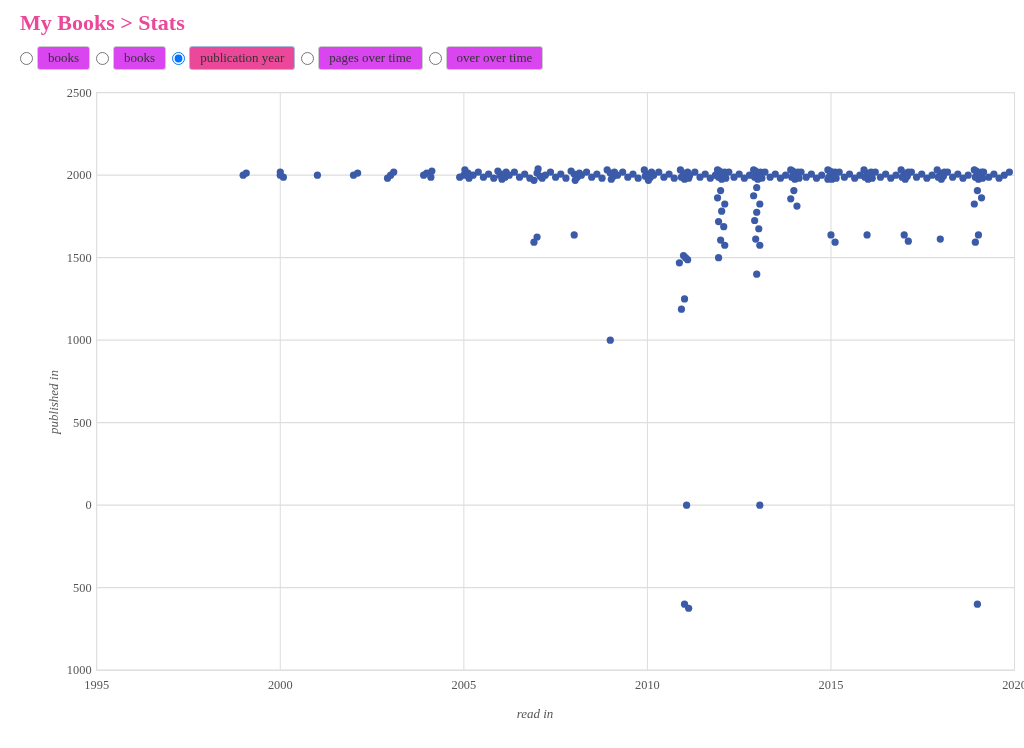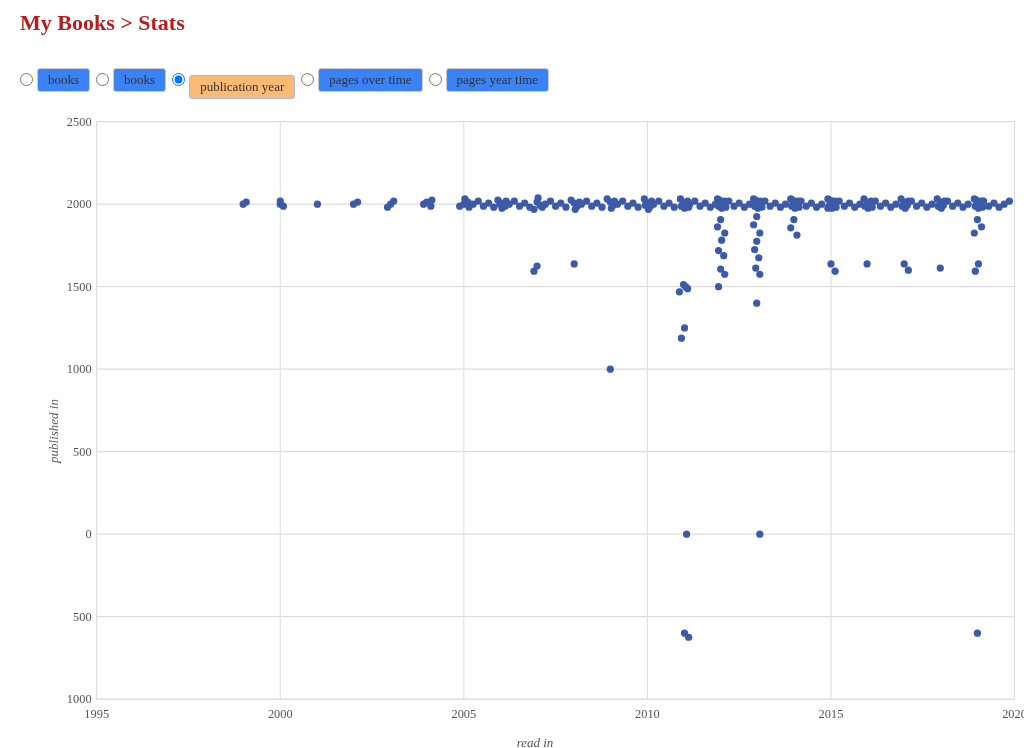--- a/index.html
+++ b/index.html
@@ -4,54 +4,53 @@
   <style>
     * { box-sizing: border-box; margin: 0; padding: 0; }
     body {
       font-family: Georgia, 'Times New Roman', serif;
       background: #fff;
       color: #333;
       padding: 10px 20px;
     }
     h1 {
       font-size: 22px;
-      color: #b91c1c;
+      color: #ec4899;
       font-weight: bold;
-      margin-bottom: 24px;
+      margin-bottom: 10px;
     }
     .tabs {
       display: flex;
       align-items: center;
       gap: 6px;
       margin-bottom: 12px;
       flex-wrap: wrap;
     }
     .tab-item {
       display: flex;
       align-items: center;
       gap: 4px;
       cursor: pointer;
     }
     .tab-item input[type="radio"] {
       margin: 0;
       cursor: pointer;
     }
     .tab-label {
-      background: #3b82f6;
+      background: #d946ef;
       border: 1px solid #ccc;
       border-radius: 3px;
       padding: 3px 10px;
       font-size: 13px;
       color: #333;
       cursor: pointer;
     }
     .tab-label.active {
-      background: #fdba74;
+      background: #ec4899;
       border-color: #aabbdd;
-      margin-top: 15px;
     }
     .chart-area {
       position: relative;
       width: 990px;
       height: 640px;
       margin-left: 20px;
     }
     .chart-container {
       position: relative;
       width: 100%;
@@ -101,21 +100,21 @@
   <div class="tab-item">
     <input type="radio" name="stat-tab" checked="" style="">
     <span class="tab-label active">publication year</span>
   </div>
   <div class="tab-item">
     <input type="radio" name="stat-tab" style="">
     <span class="tab-label">pages over time</span>
   </div>
   <div class="tab-item">
     <input type="radio" name="stat-tab" style="">
-    <span class="tab-label">pages year time</span>
+    <span class="tab-label">over over time</span>
   </div>
 </div>
 
 <div class="chart-area">
   <span class="y-axis-label">published in</span>
   <div class="chart-container">
     <svg class="chart-svg" viewBox="0 0 960 620" xmlns="http://www.w3.org/2000/svg">
 
       <defs>
         <clipPath id="chart-clip">

